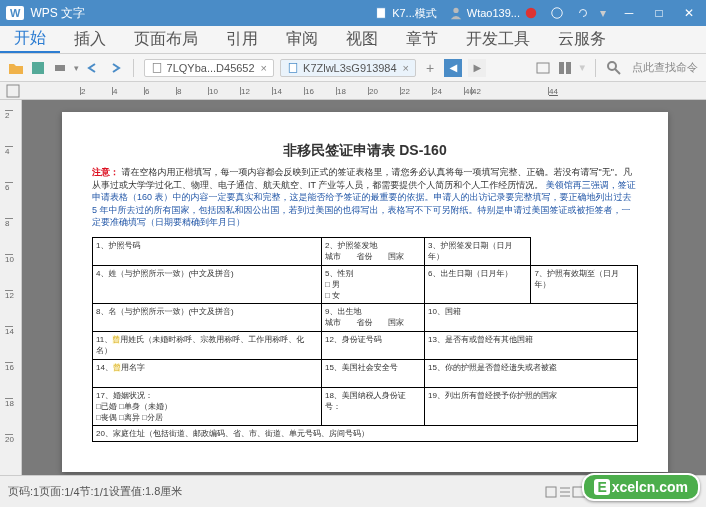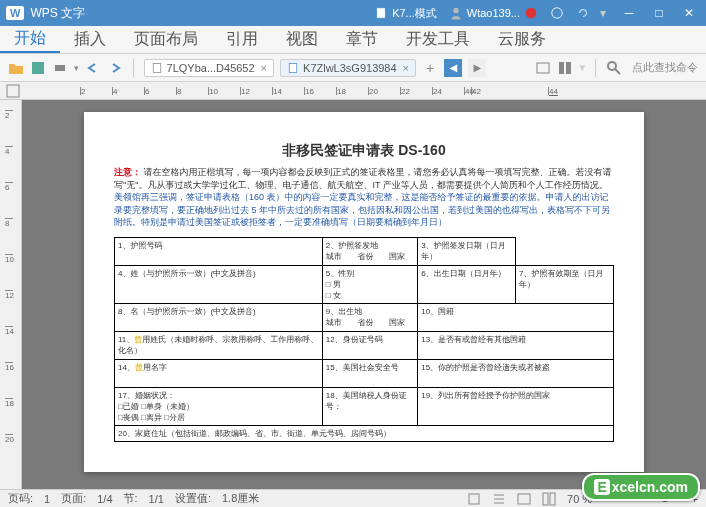--- a/index.html
+++ b/index.html
@@ -28,30 +28,30 @@
 .toolbar .nav-btn { width: 18px; height: 18px; background: #4a8cc7; color: #fff; display: flex; align-items: center; justify-content: center; font-size: 10px; cursor: pointer; }
 .toolbar .scmd { color: #888; font-size: 11px; margin-left: 4px; }
 
 .ruler-h { background: #f0f0f0; height: 18px; border-bottom: 1px solid #ccc; display: flex; align-items: center; font-size: 9px; color: #666; position: relative; padding-left: 28px; }
 .ruler-h .mark { position: absolute; top: 5px; border-left: 1px solid #888; height: 8px; font-size: 8px; }
 
 .workspace { display: flex; height: 389px; background: #7a7a7a; }
 .ruler-v { width: 22px; background: #f0f0f0; border-right: 1px solid #ccc; position: relative; }
 .ruler-v .mark { position: absolute; left: 5px; border-top: 1px solid #888; width: 8px; font-size: 8px; color: #666; }
 .canvas { flex: 1; overflow: auto; padding: 12px 40px; }
-.page { background: #fff; width: 560px; min-height: 360px; margin: 0 auto; padding: 30px 30px; box-shadow: 0 2px 6px rgba(0,0,0,0.3); font-size: 10px; color: #333; }
+.page { background: #fff; width: 606px; min-height: 360px; margin: 0 auto; padding: 30px 30px; box-shadow: 0 2px 6px rgba(0,0,0,0.3); font-size: 10px; color: #333; }
 .page h1 { text-align: center; font-size: 14px; font-weight: bold; margin-bottom: 6px; }
 .instructions { font-size: 9px; line-height: 1.4; margin-bottom: 8px; }
 .instructions .warn { color: #d12; font-weight: bold; }
 .instructions .note { color: #2458a8; }
 .form-tbl { width: 100%; border-collapse: collapse; font-size: 8px; }
 .form-tbl td { border: 1px solid #000; padding: 2px 3px; vertical-align: top; height: 28px; }
 .form-tbl .hl { color: #d6a500; background: #fffde8; display: inline; }
 
-.statusbar { position: absolute; bottom: 0; left: 0; right: 0; height: 18px; background: #efefef; border-top: 1px solid #ccc; display: flex; align-items: center; font-size: 11px; color: #555; padding: 0 8px; gap: 11px; }
+.statusbar { position: absolute; bottom: 0; left: 0; right: 0; height: 32px; background: #efefef; border-top: 1px solid #ccc; display: flex; align-items: center; font-size: 11px; color: #555; padding: 0 8px; gap: 0; }
 .statusbar .spacer { flex: 1; }
 .statusbar .zoom-slider { width: 60px; height: 3px; background: #bbb; position: relative; }
 .statusbar .zoom-slider .thumb { width: 8px; height: 8px; background: #666; position: absolute; left: 40px; top: -3px; border-radius: 50%; }
 
 .watermark { position: absolute; bottom: 6px; right: 6px; background: #4cae4c; color: #fff; font-weight: bold; font-size: 14px; padding: 4px 10px; border-radius: 12px; border: 2px solid #fff; box-shadow: 0 1px 3px rgba(0,0,0,0.4); font-family: Arial; }
 .watermark .e { background: #fff; color: #4cae4c; padding: 0 3px; border-radius: 3px; margin-right: 2px; }
 </style>
 </head>
 <body>
 
@@ -87,20 +87,21 @@
     <span class="win-btn">□</span>
     <span class="win-btn">✕</span>
   </div>
 </div>
 
 <div class="menubar">
   <div class="tab active">开始</div>
   <div class="tab">插入</div>
   <div class="tab">页面布局</div>
   <div class="tab">引用</div>
+  <div class="tab">审阅</div>
   <div class="tab">视图</div>
   <div class="tab">章节</div>
   <div class="tab">开发工具</div>
   <div class="tab">云服务</div>
 </div>
 
 <div class="toolbar">
   <svg class="tb-ico" viewBox="0 0 16 16">
       <path d="M1 4h5l2 2h7v8H1z" fill="#f0b24a"></path>
     </svg>

